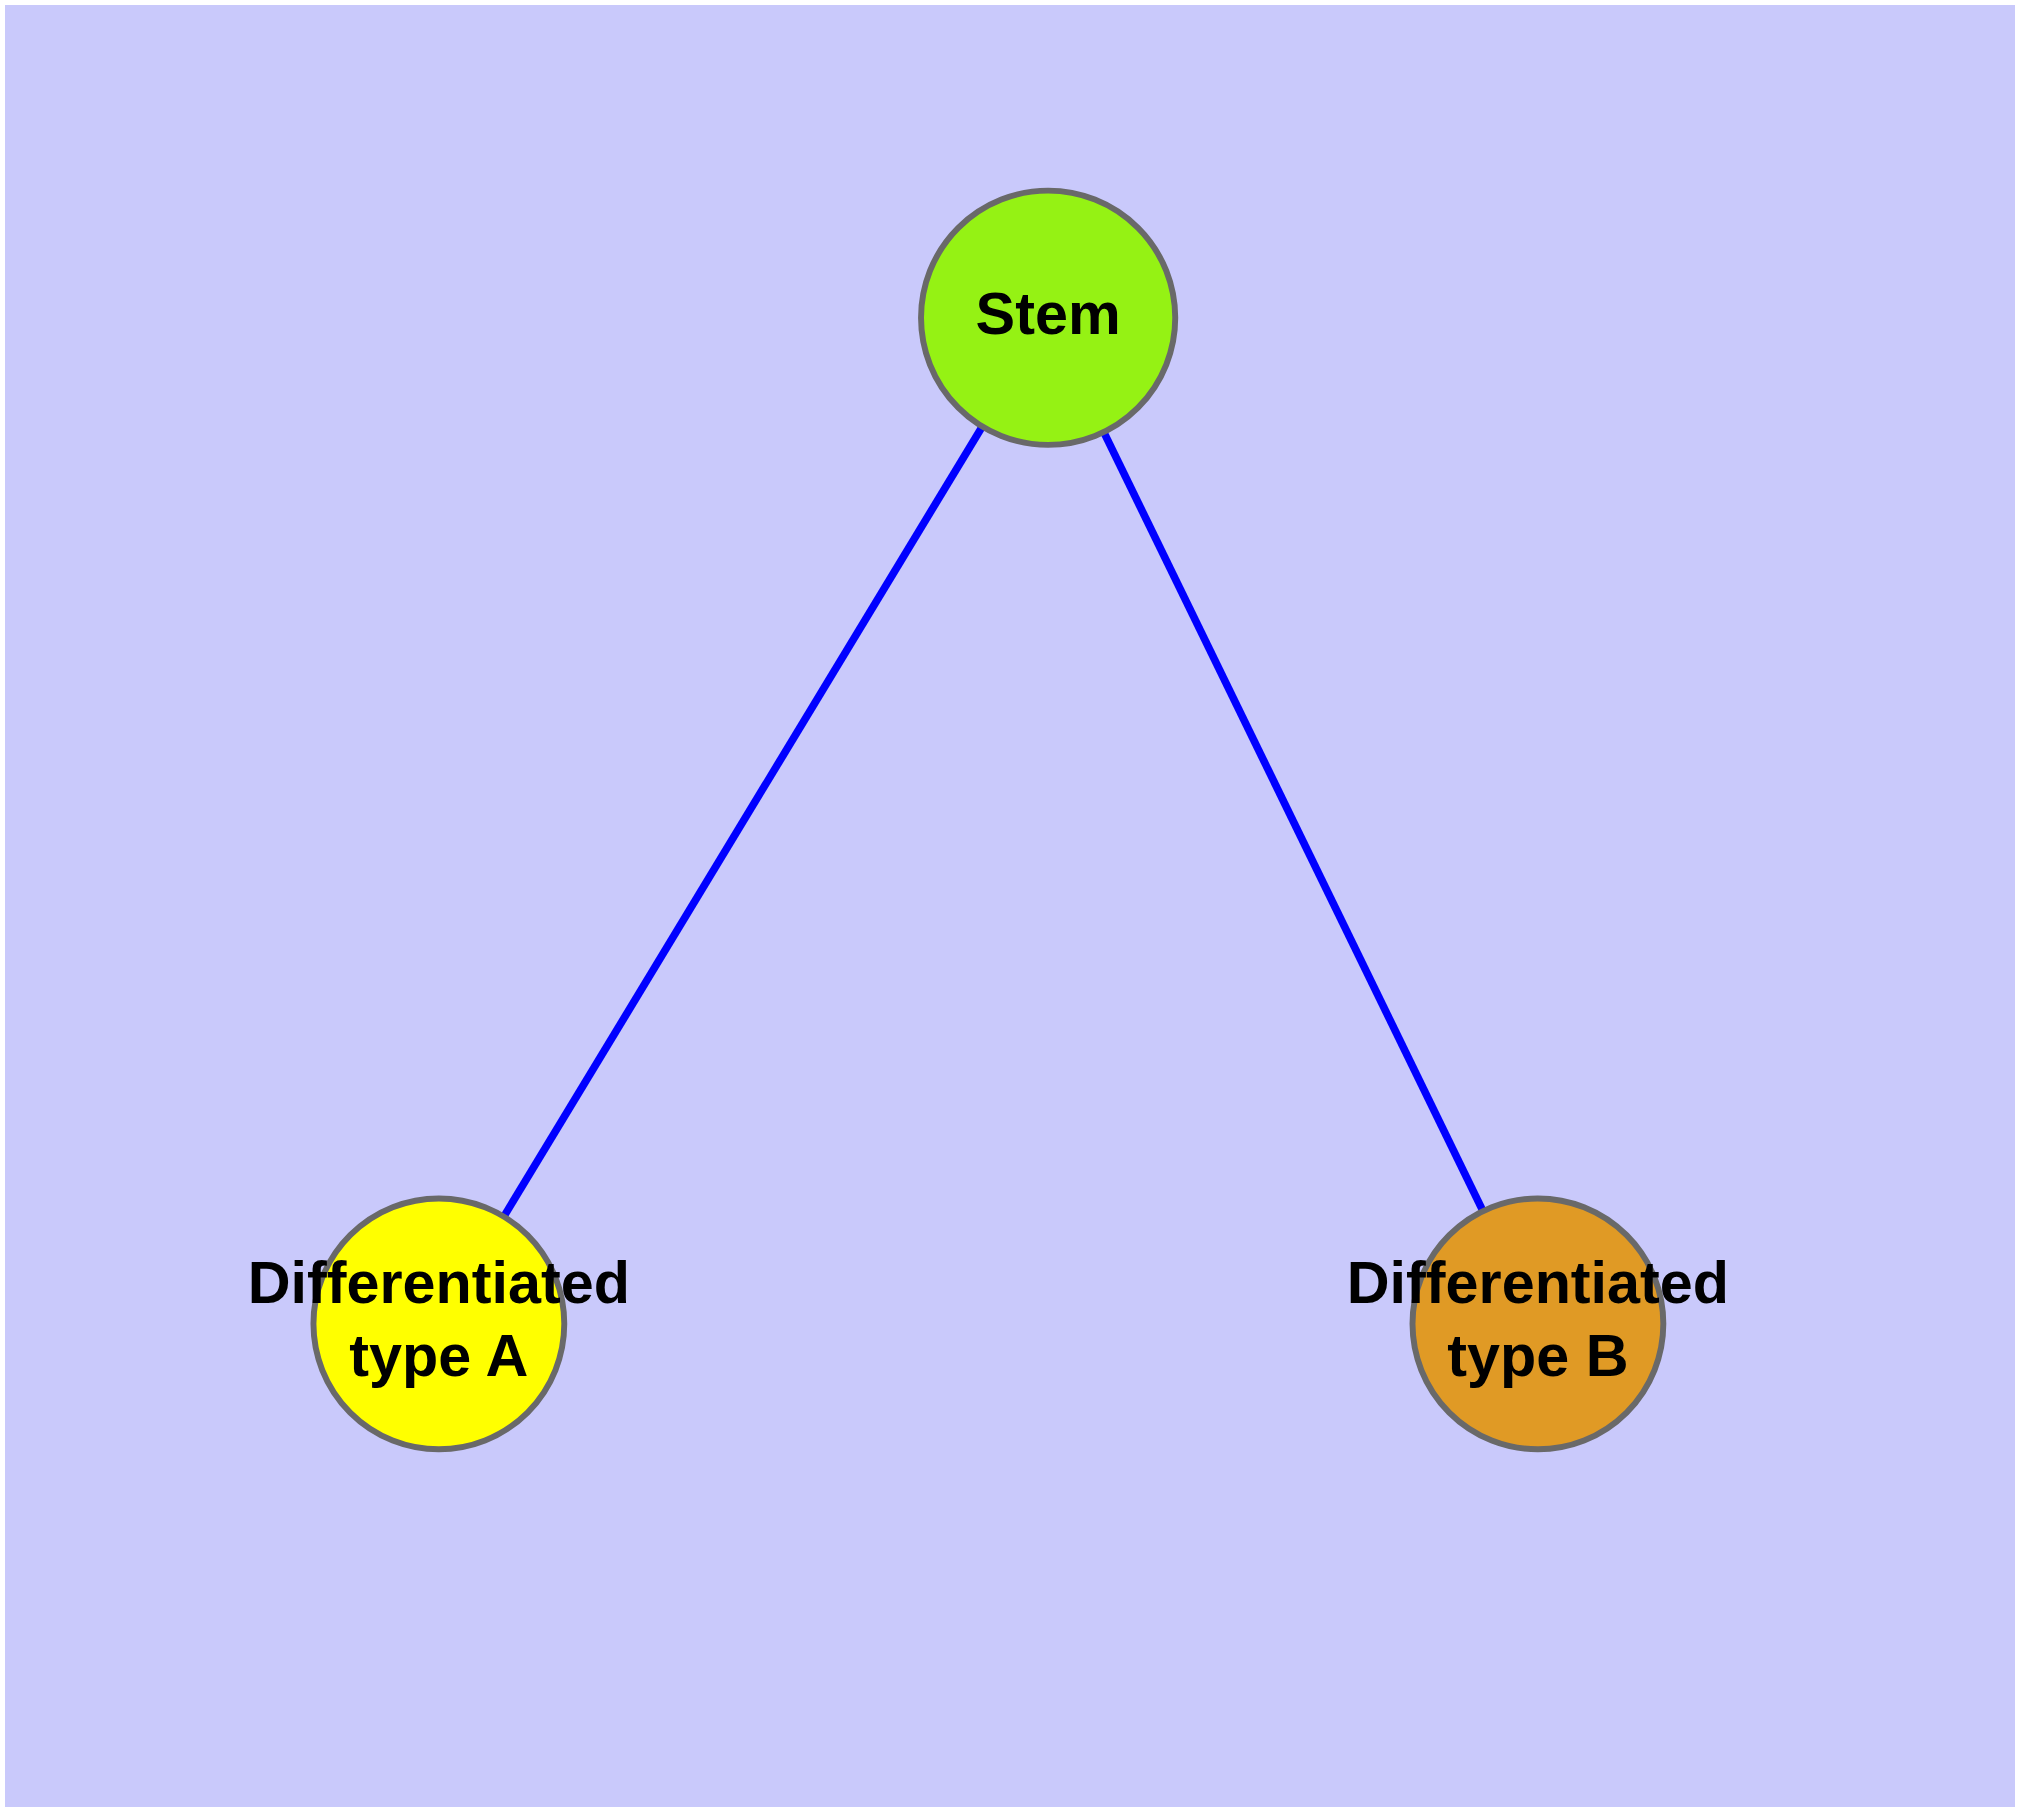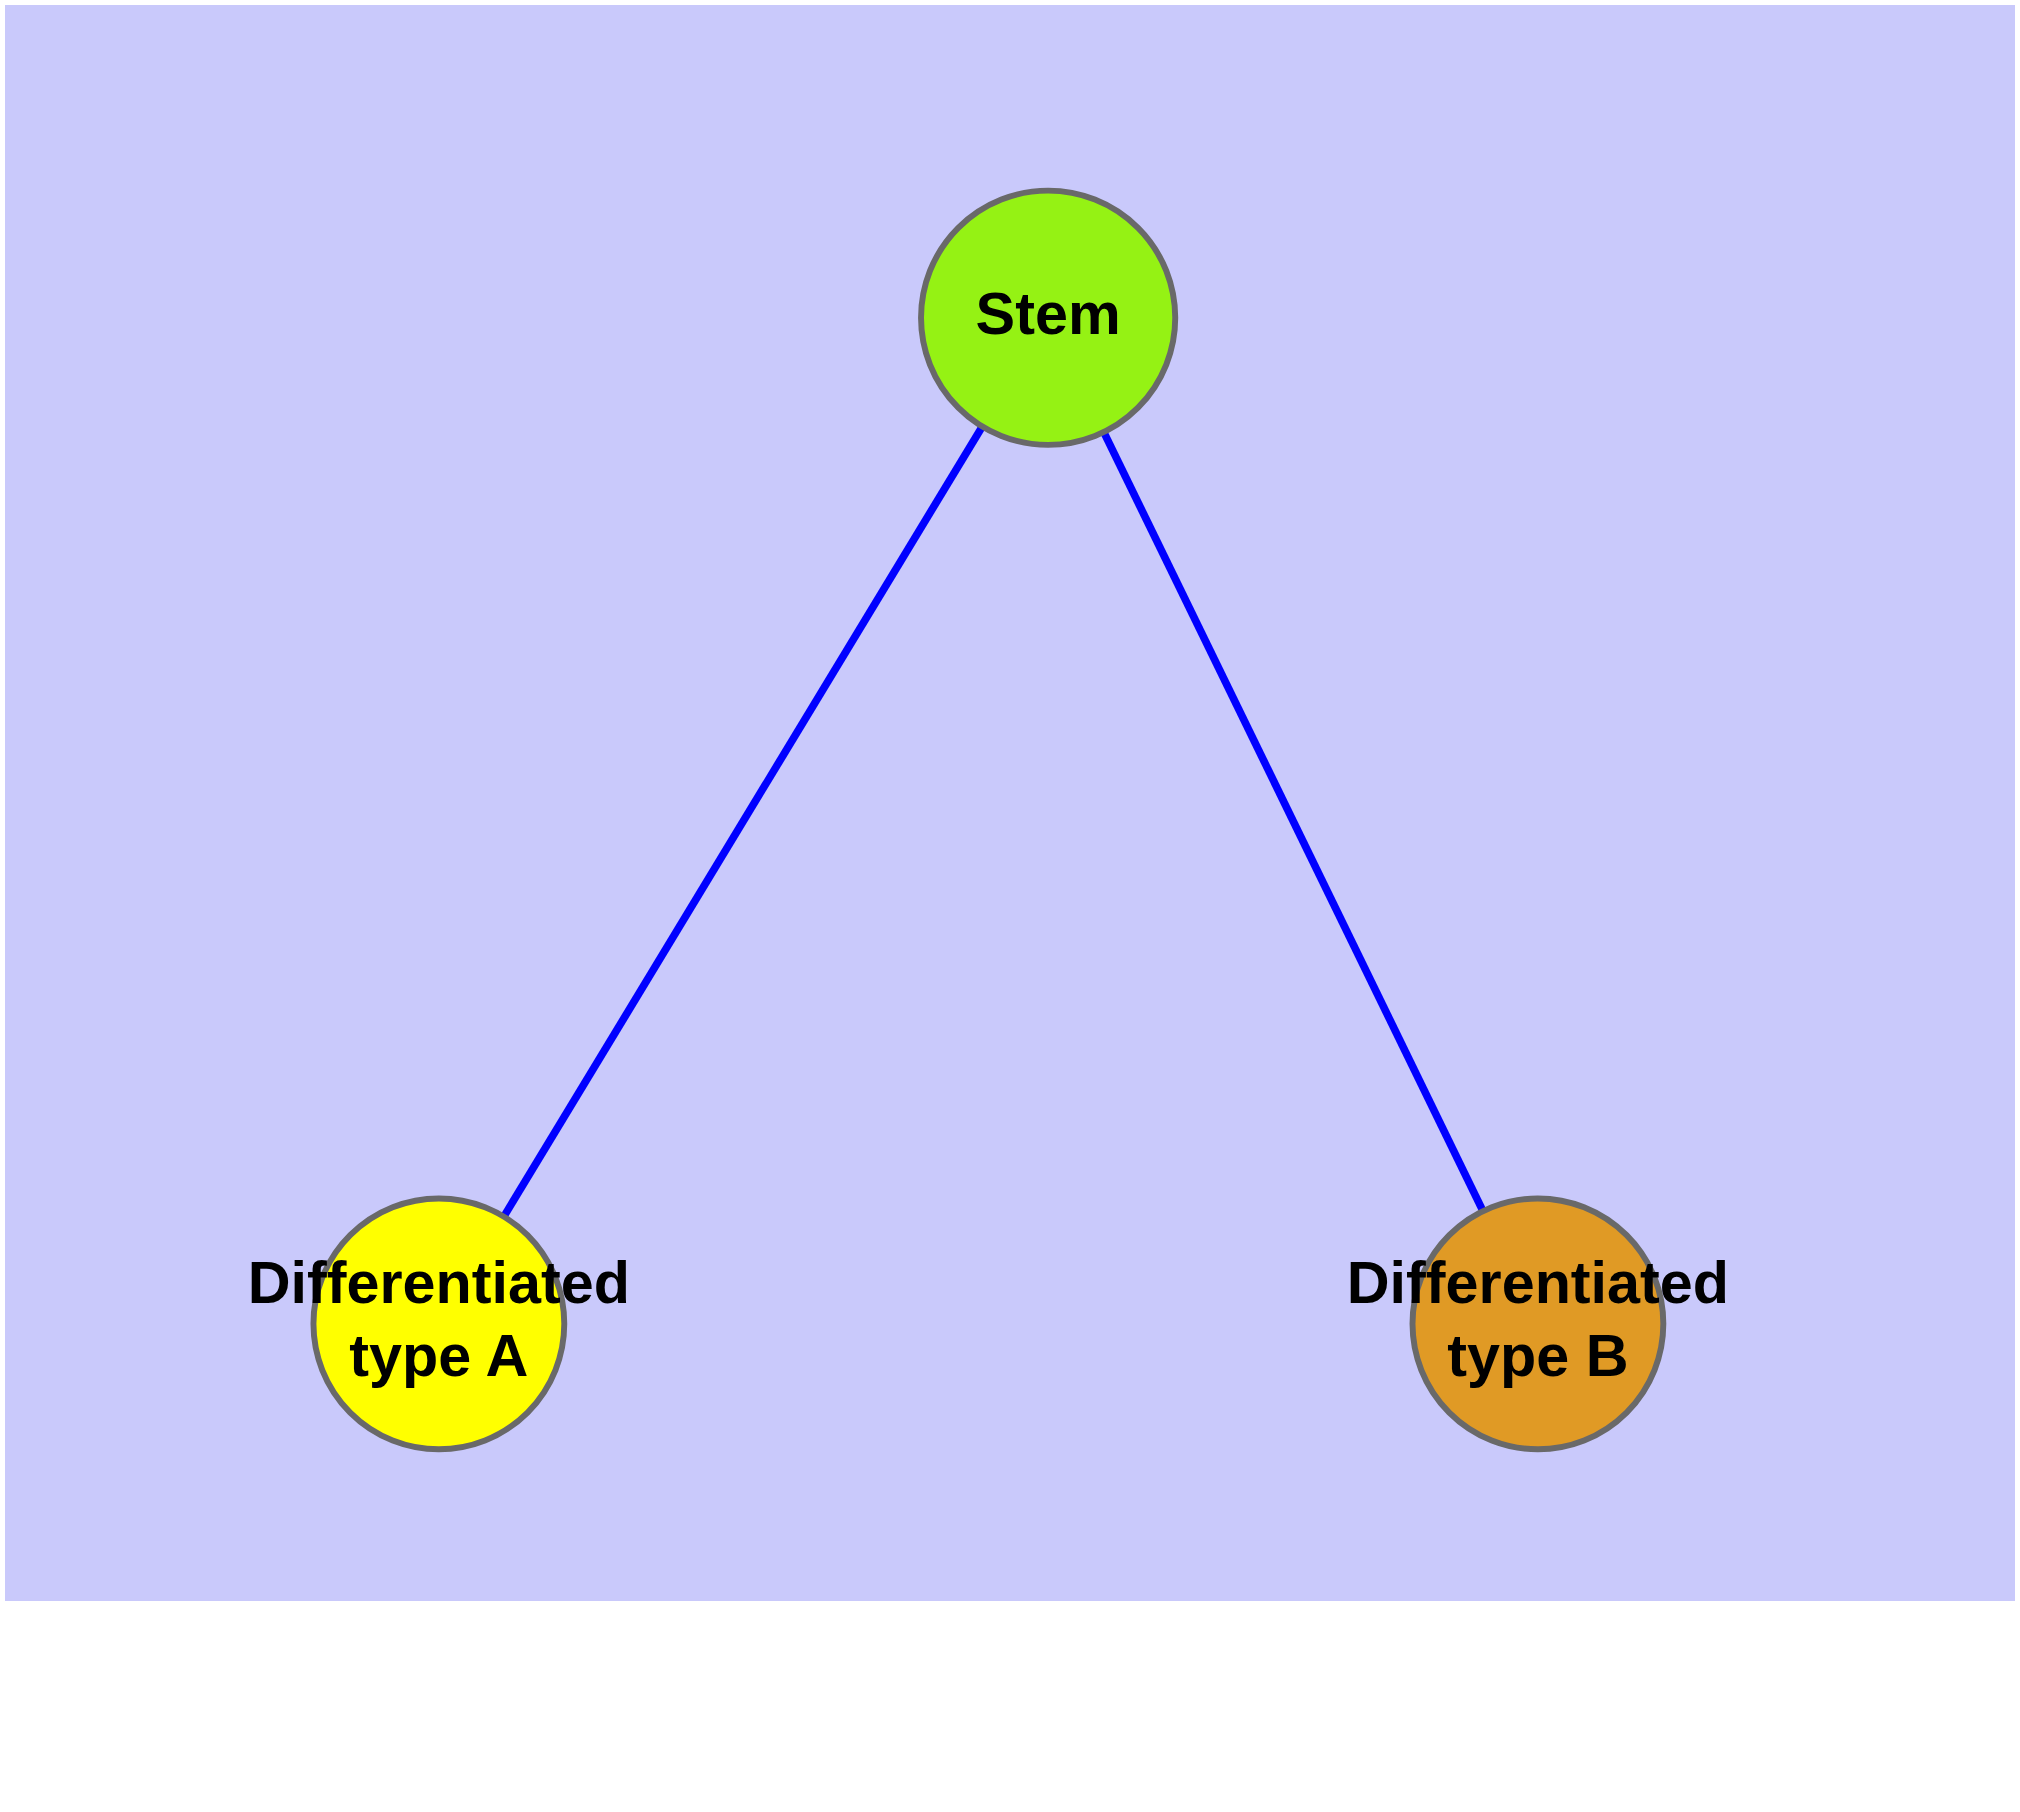--- a/index.html
+++ b/index.html
@@ -4,21 +4,21 @@
 <title>Cell Differentiation Graph</title>
 <style>
   html, body {
     margin: 0;
     padding: 0;
     background: #ffffff;
   }
   #stage {
     position: relative;
     width: 2021px;
-    height: 1601px;
+    height: 1812px;
     background: #ffffff;
     overflow: hidden;
     font-family: "Liberation Sans", sans-serif;
   }
   #canvas {
     position: absolute;
     left: 5.1px;
     top: 5.1px;
     width: 2010px;
     height: 1802px;

